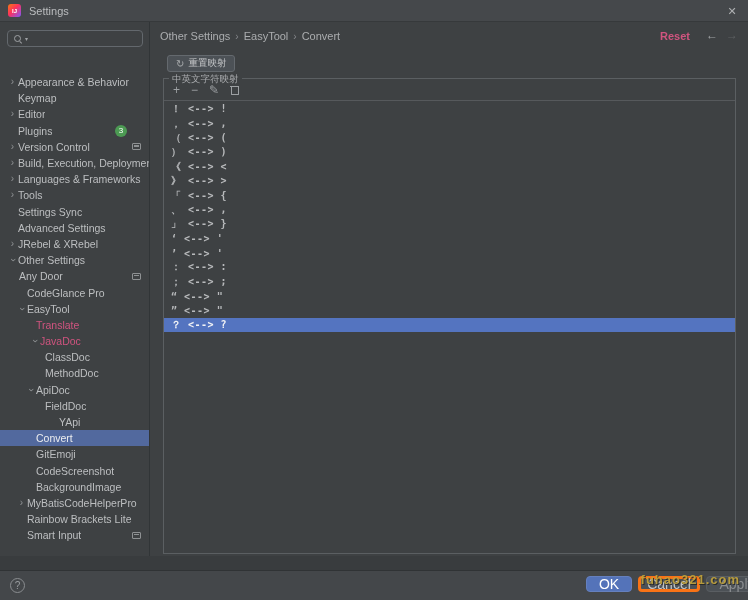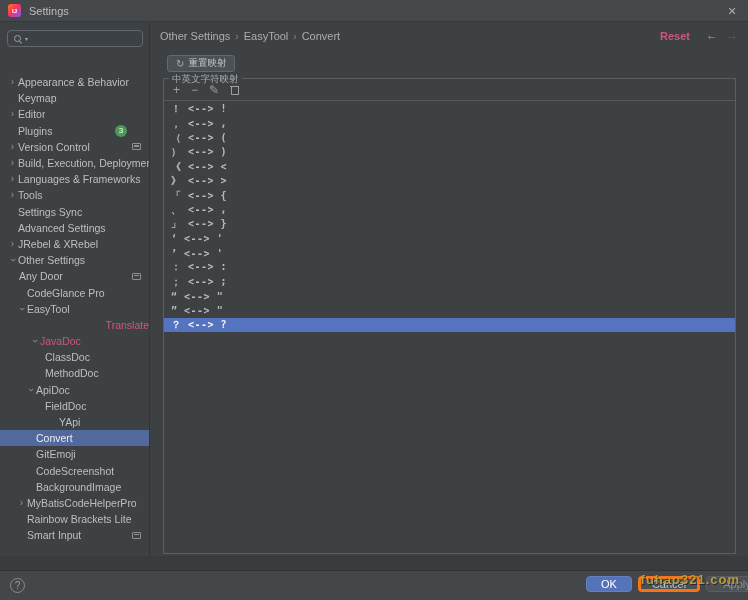--- a/index.html
+++ b/index.html
@@ -71,21 +71,21 @@
     font-family:"DejaVu Sans Mono",monospace;font-size:10px;font-weight:bold;
     color:#B8BABC;letter-spacing:0.5px;white-space:pre;cursor:pointer;}
   .maprow.sel{background:#5474C0;color:#F2F3F5;}
 
   
   .bottomband{position:absolute;left:0;right:0;bottom:30px;height:14px;background:#393C3E;}
   .footer{position:absolute;left:0;right:0;bottom:0;height:30px;background:#44474A;
     border-top:1px solid #303335;}
   .help-btn{position:absolute;left:10px;top:7px;width:15px;height:15px;border:1px solid #8A8D90;
     border-radius:50%;color:#9A9DA0;font-size:10px;display:flex;align-items:center;justify-content:center;cursor:pointer;}
-  .btn{position:absolute;top:5px;height:16px;border-radius:4px;font-size:11px;
+  .btn{position:absolute;top:5px;height:16px;border-radius:4px;font-size:14px;
     display:flex;align-items:center;justify-content:center;cursor:pointer;}
   .btn-ok{right:116px;width:46px;background:#5473B9;border:1px solid #6580BE;color:#FFFFFF;}
   .btn-cancel{right:48px;width:62px;background:#4C5156;border:3px solid #f97316;color:#C2C4C6;}
   .btn-apply{right:-20px;width:62px;background:#4C5156;border:1px solid #5A5E62;color:#8B8E91;}
 
   
   .wm1{position:absolute;right:3px;top:555px;font-size:15px;font-weight:bold;color:#8C2417;
     letter-spacing:5px;text-shadow:1px 1px 1px rgba(0,0,0,0.55);z-index:20;pointer-events:none;}
   .wm2{position:absolute;right:8px;top:572px;font-size:13px;font-weight:bold;color:#C0A23B;
     letter-spacing:1px;opacity:0.92;text-shadow:1px 1px 0 #26282a;z-index:20;pointer-events:none;}
@@ -163,21 +163,21 @@
           <span class="proj-icon"></span>
         </div>
         <div class="nrow" style="padding-left: 16px;">
           <span class="chev"></span>
           <span class="nlabel">CodeGlance Pro</span>
         </div>
         <div class="nrow" style="padding-left: 16px;">
           <span class="chev exp">›</span>
           <span class="nlabel">EasyTool</span>
         </div>
-        <div class="nrow mod" style="padding-left: 25px; justify-content: flex-end;">
+        <div class="nrow mod" style="padding-left: 25px;">
           <span class="chev"></span>
           <span class="nlabel">Translate</span>
         </div>
         <div class="nrow mod" style="padding-left: 29px;">
           <span class="chev exp">›</span>
           <span class="nlabel">JavaDoc</span>
         </div>
         <div class="nrow" style="padding-left: 34px;">
           <span class="chev"></span>
           <span class="nlabel">ClassDoc</span>

